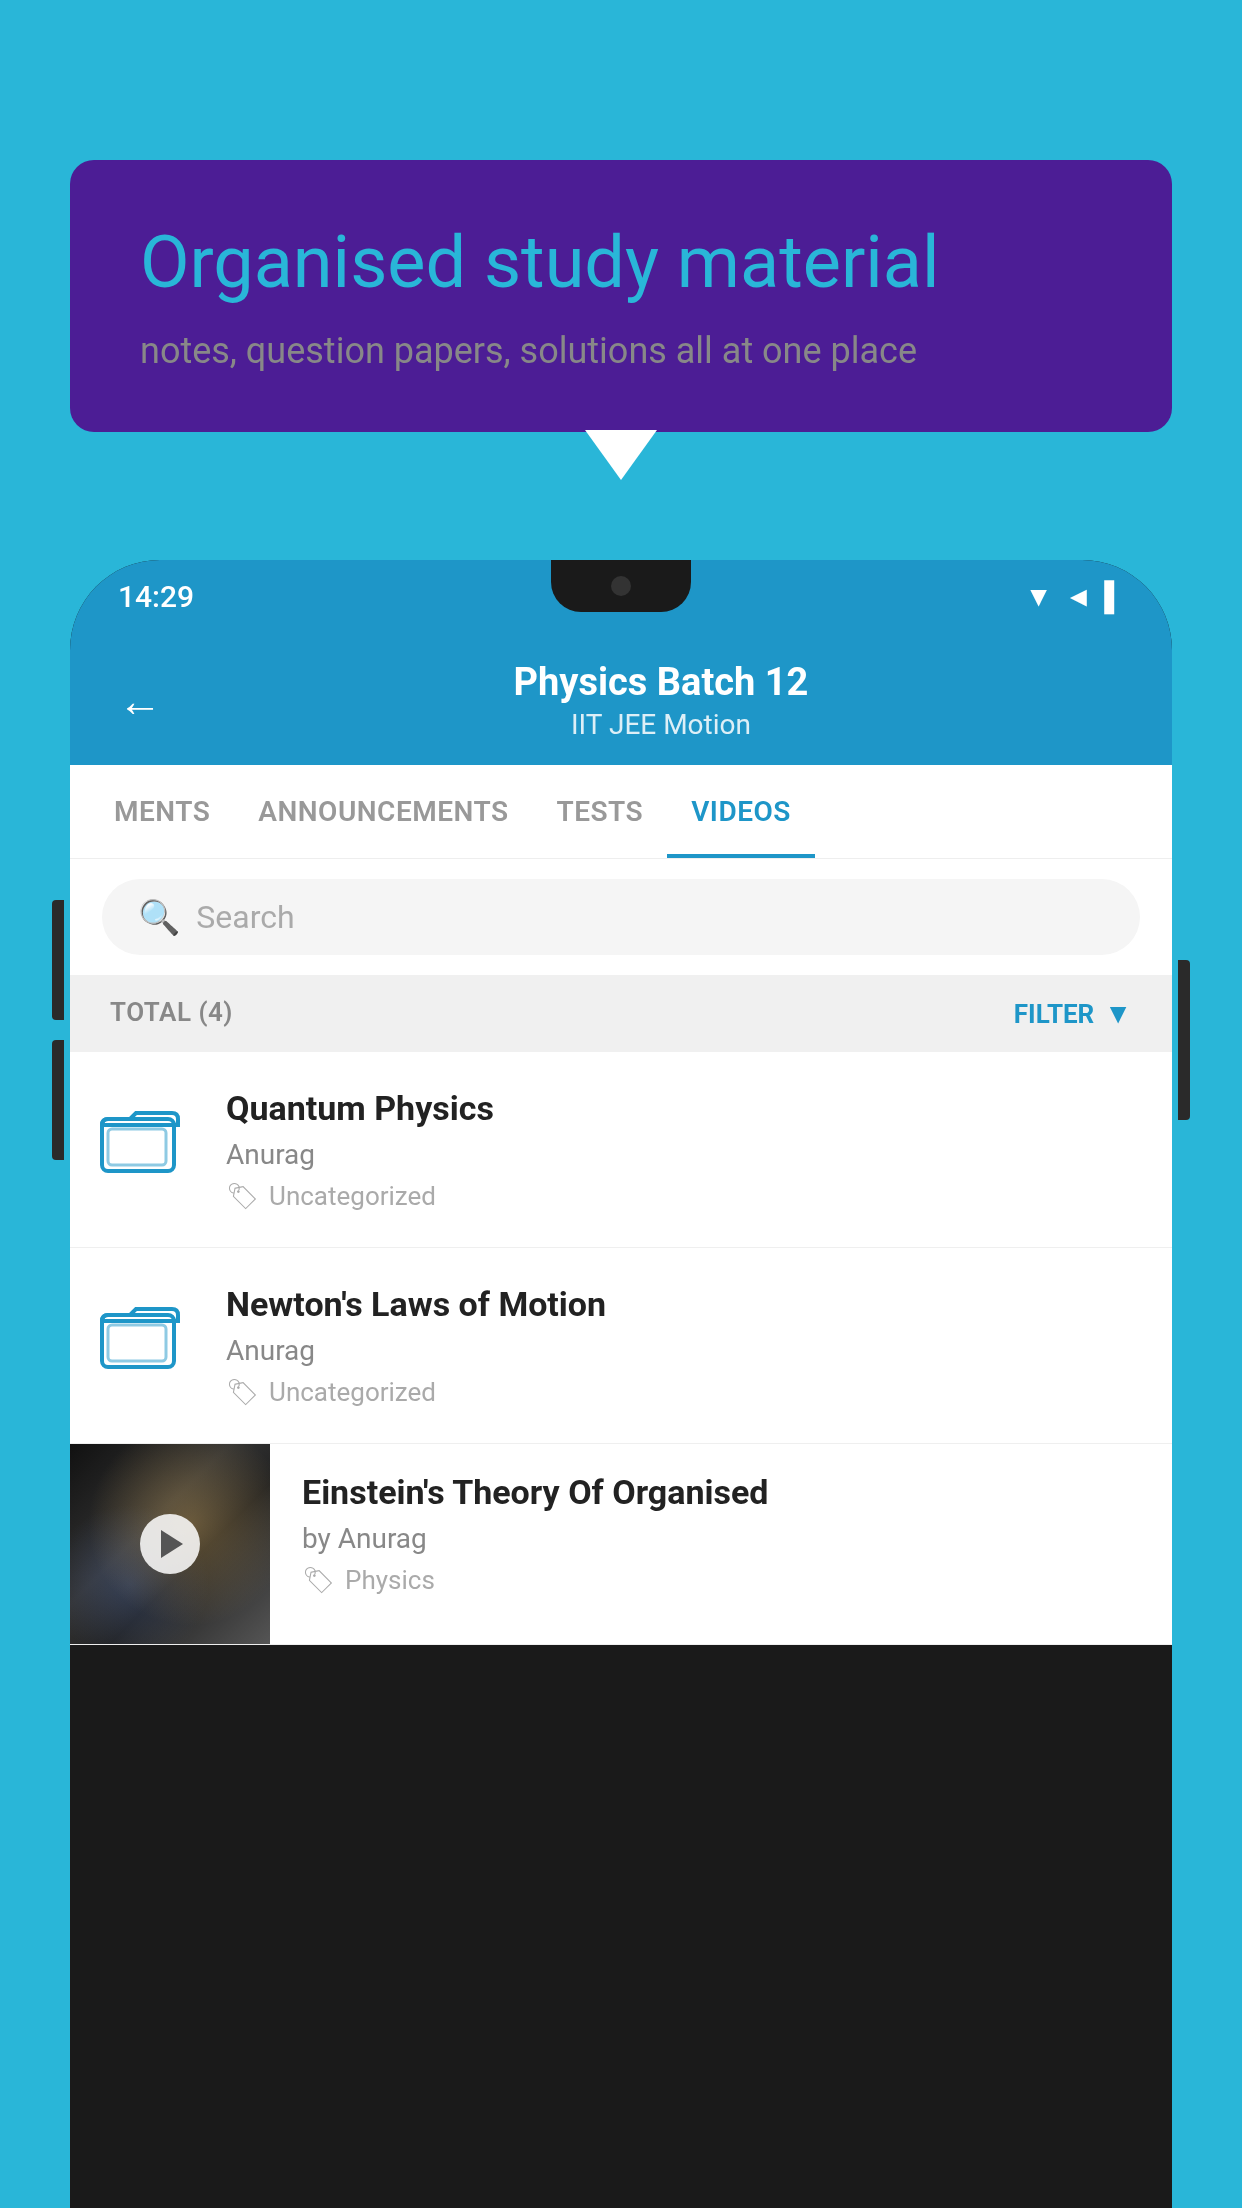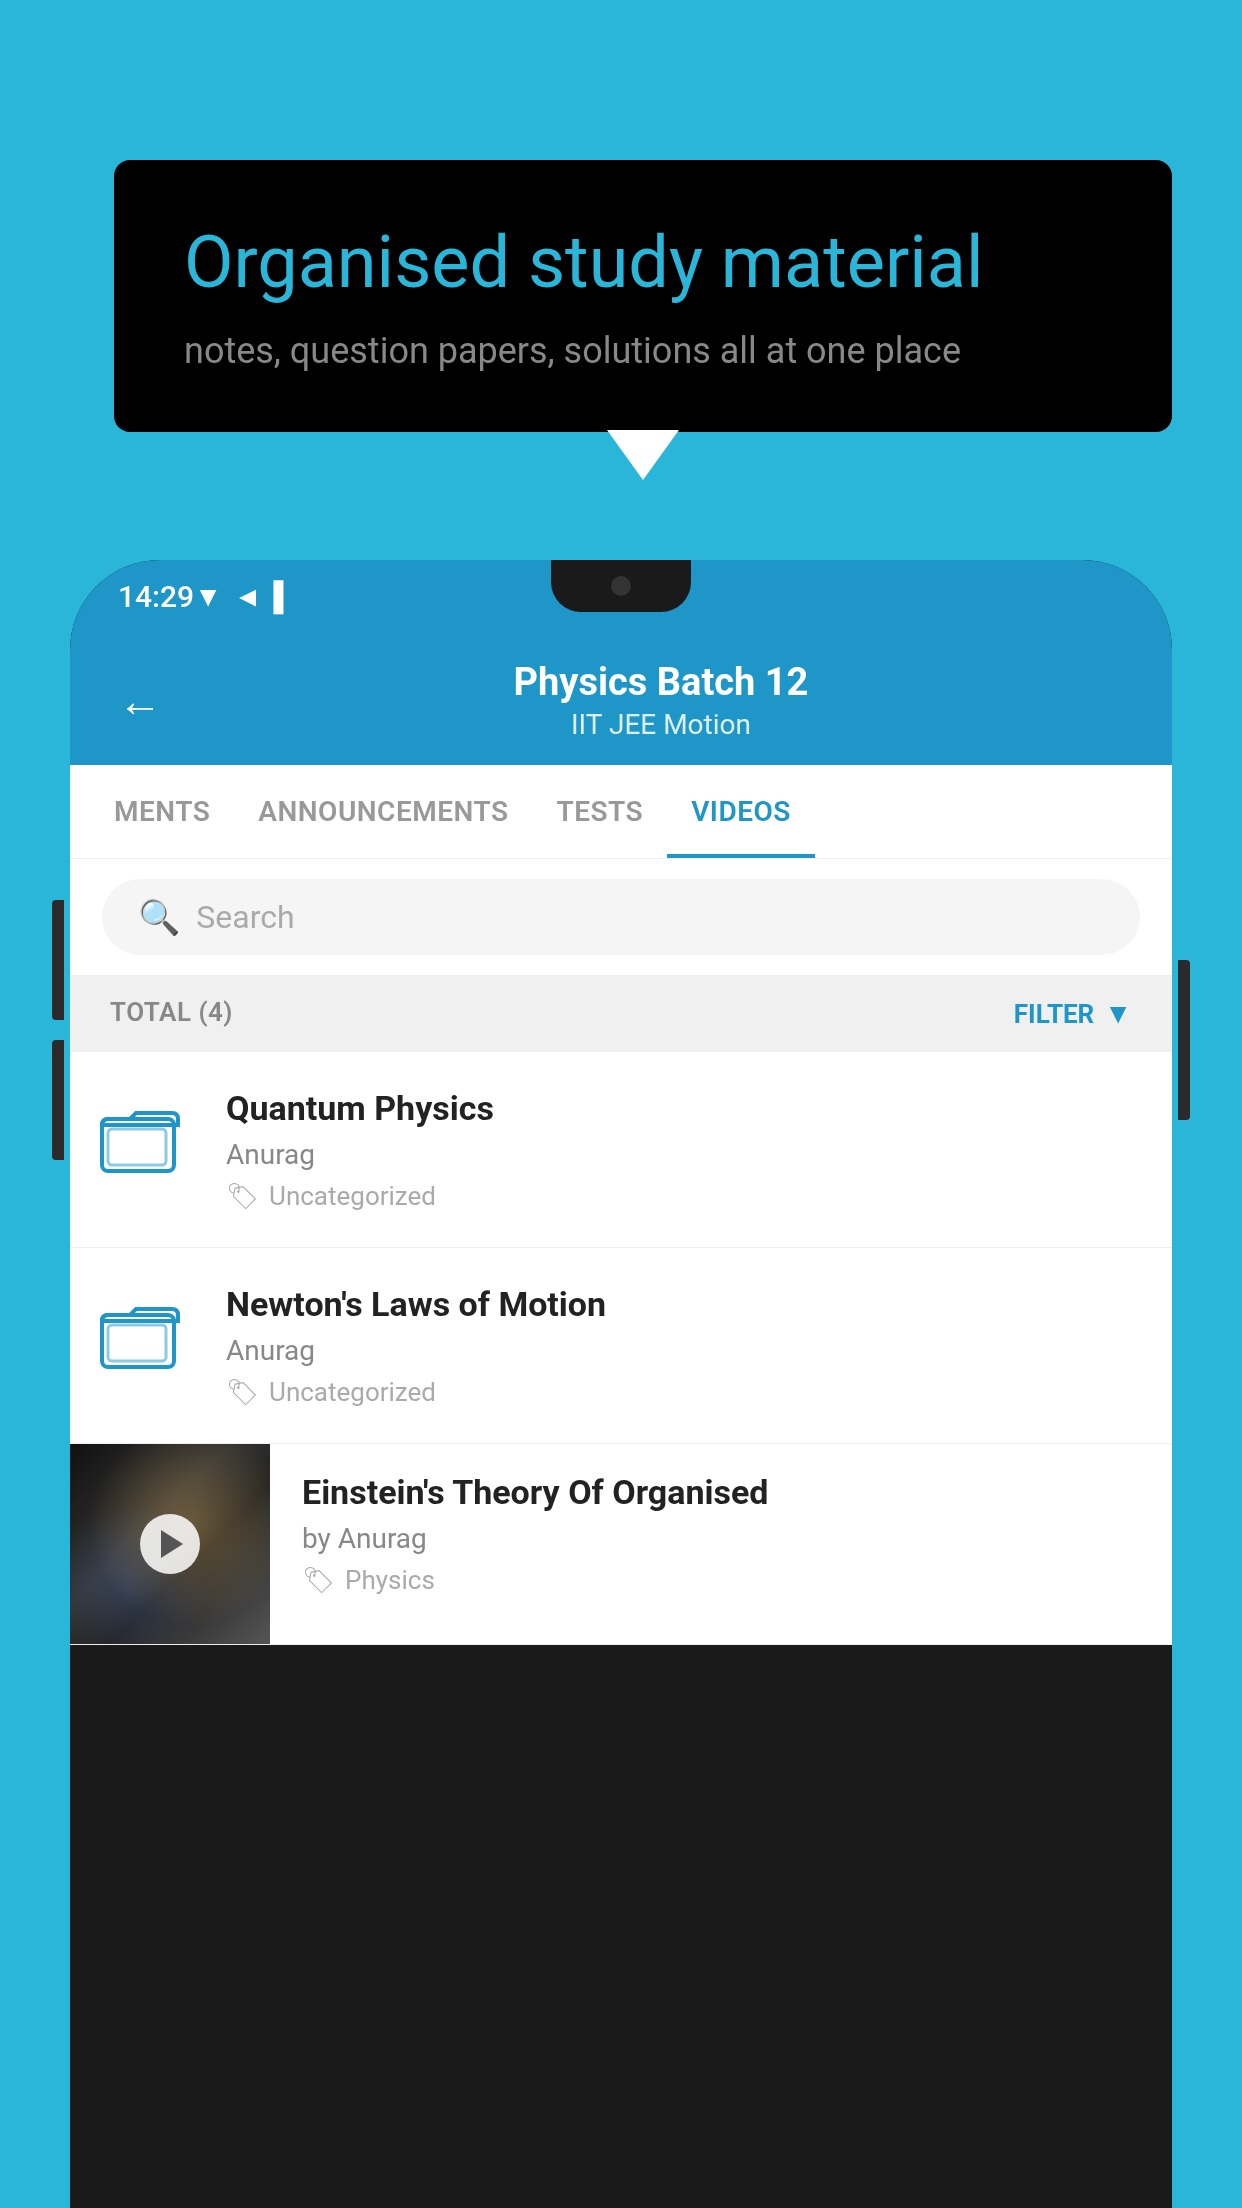--- a/index.html
+++ b/index.html
@@ -15,25 +15,24 @@
 
     
     .speech-bubble-container {
       position: absolute;
       top: 160px;
       left: 70px;
       right: 70px;
     }
 
     .speech-bubble {
-      background: #000000;
-      border-radius: 16px;
+      background: #4c1d95;
+      border-radius: 24px;
       padding: 60px 70px;
       position: relative;
-      margin-left: 44px;
     }
 
     .speech-bubble::after {
       content: '';
       position: absolute;
       bottom: -48px;
       left: 50%;
       transform: translateX(-50%);
       width: 0;
       height: 0;
@@ -67,21 +66,21 @@
       border-radius: 90px 90px 0 0;
       padding: 0;
       overflow: hidden;
     }
 
     .phone-status-bar {
       background: #1e96c8;
       height: 72px;
       display: flex;
       align-items: center;
-      justify-content: flex-start;
+      justify-content: space-between;
       padding: 0 48px;
       position: relative;
     }
 
     .phone-notch {
       position: absolute;
       top: 0;
       left: 50%;
       transform: translateX(-50%);
       width: 140px;

